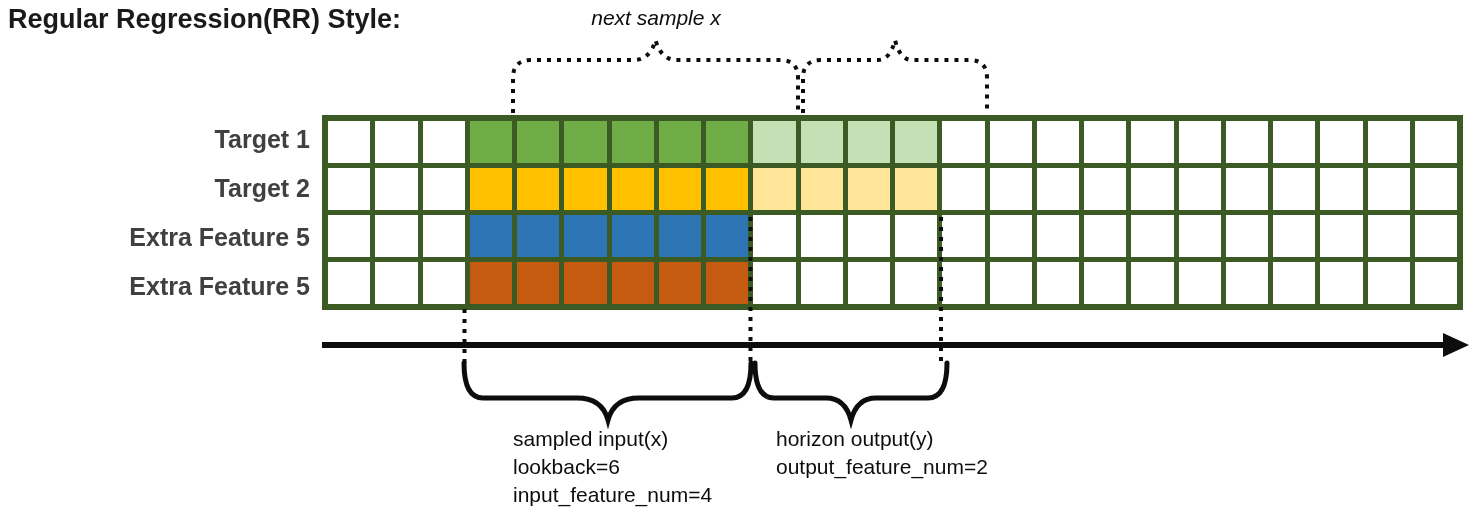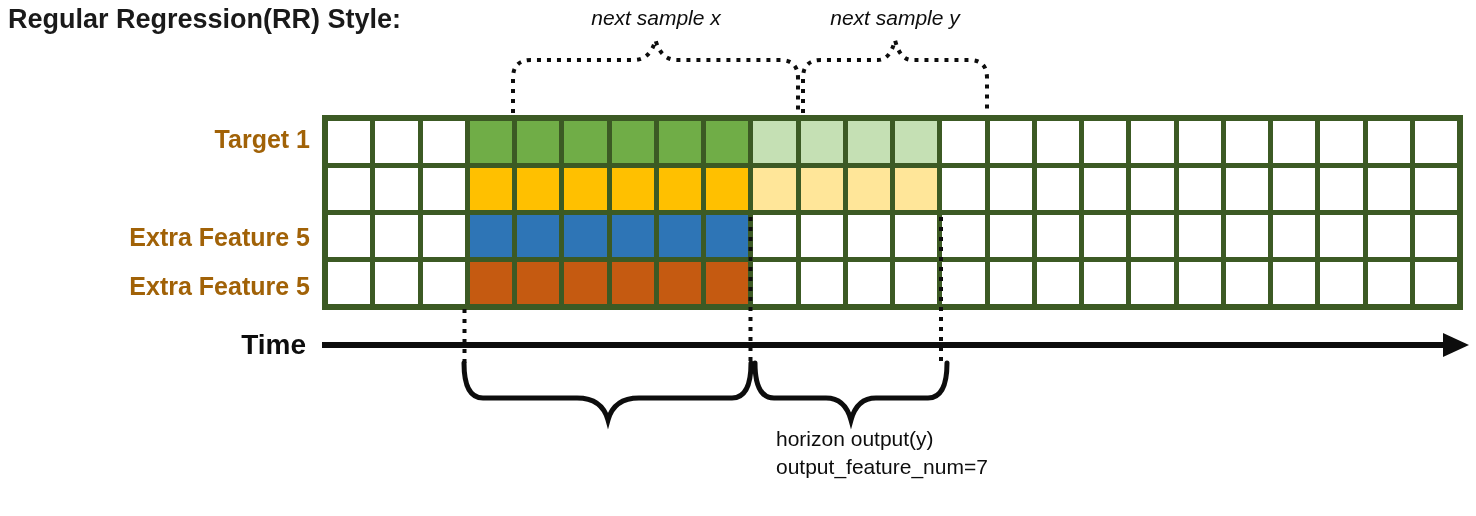--- a/index.html
+++ b/index.html
@@ -33,21 +33,21 @@
     grid-template-columns:repeat(24,1fr);
     grid-template-rows:repeat(4,1fr);
     gap:5px;
     padding:6px;
     background:#3C5A24;
   }
   .cell{background:#ffffff;}
   .row-label{
     left:28px;width:282px;
     text-align:right;
-    font-size:25px;font-weight:bold;color:#a16207;
+    font-size:25px;font-weight:bold;color:#404040;
     line-height:30px;white-space:nowrap;
   }
   #row-label-0{top:124px;}
   #row-label-1{top:173px;}
   #row-label-2{top:222px;}
   #row-label-3{top:271px;}
   #time-label{
     left:150px;top:329px;width:156px;
     text-align:right;
     font-size:28px;font-weight:bold;color:#0d0d0d;
@@ -62,23 +62,23 @@
   #annotation-overlay{left:0;top:0;pointer-events:none;}
 </style>
 </head>
 <body>
 
 <div id="stage">
 
   <div id="next-sample-x-label" class="abs next-sample-label">next sample x</div>
 
   <div id="page-title" class="abs">Regular Regression(RR) Style:</div>
-  <div id="next-sample-y-label" class="abs next-sample-label">next sample y</div>
 
   <div id="row-label-0" class="abs row-label">Target 1</div>
+  <div id="row-label-1" class="abs row-label">Target 2</div>
   <div id="row-label-2" class="abs row-label">Extra Feature 5</div>
   <div id="row-label-3" class="abs row-label">Extra Feature 5</div>
 
   <div id="sample-grid" class="abs" style="background: rgb(60, 90, 36);">
       <div class="cell" style="background: rgb(255, 255, 255);"></div>
       <div class="cell" style="background: rgb(255, 255, 255);"></div>
       <div class="cell" style="background: rgb(255, 255, 255);"></div>
       <div class="cell" style="background: rgb(112, 173, 71);"></div>
       <div class="cell" style="background: rgb(112, 173, 71);"></div>
       <div class="cell" style="background: rgb(112, 173, 71);"></div>
@@ -167,39 +167,43 @@
       <div class="cell" style="background: rgb(255, 255, 255);"></div>
       <div class="cell" style="background: rgb(255, 255, 255);"></div>
       <div class="cell" style="background: rgb(255, 255, 255);"></div>
       <div class="cell" style="background: rgb(255, 255, 255);"></div>
       <div class="cell" style="background: rgb(255, 255, 255);"></div>
       <div class="cell" style="background: rgb(255, 255, 255);"></div>
       <div class="cell" style="background: rgb(255, 255, 255);"></div>
       <div class="cell" style="background: rgb(255, 255, 255);"></div>
     </div>
 
-  <div id="time-label" class="abs">Time</div>
 
   <svg id="annotation-overlay" class="abs" width="1476" height="516" viewBox="0 0 1476 516">
 
     <path d="M513,113 L513,78 Q513,60 531,60 L634,60 Q650,60 655.5,40 Q661,60 677,60 L780,60 Q798,60 798,78 L798,113" fill="none" stroke="#0d0d0d" stroke-width="4" stroke-dasharray="4 6"></path>
 
     <path d="M803,113 L803,78 Q803,60 821,60 L878,60 Q890,60 895,40 Q900,60 912,60 L969,60 Q987,60 987,78 L987,113" fill="none" stroke="#0d0d0d" stroke-width="4" stroke-dasharray="4 6"></path>
 
     <path d="M464.5,309 L464.5,366" fill="none" stroke="#0d0d0d" stroke-width="4" stroke-dasharray="4 6"></path>
     <path d="M750.5,217 L750.5,366" fill="none" stroke="#0d0d0d" stroke-width="4" stroke-dasharray="4 6"></path>
     <path d="M941,217 L941,366" fill="none" stroke="#0d0d0d" stroke-width="4" stroke-dasharray="4 6"></path>
 
     <line x1="322" y1="345" x2="1446" y2="345" stroke="#0d0d0d" stroke-width="6"></line>
     <polygon points="1443,333 1469,345 1443,357" fill="#0d0d0d"></polygon>
 
     <path d="M464,363 Q464,398 483,398 L577,398 Q602,398 608,420 Q614,398 639,398 L732,398 Q751,398 751,363" fill="none" stroke="#0d0d0d" stroke-width="5" stroke-linecap="round"></path>
 
     <path d="M755,363 Q755,398 774,398 L826,398 Q845,398 851,420 Q857,398 876,398 L928,398 Q947,398 947,363" fill="none" stroke="#0d0d0d" stroke-width="5" stroke-linecap="round"></path>
   </svg>
 
+  <div id="input-caption" class="abs brace-caption">
+    <div>sampled input(x)</div>
+    <div>lookback=6</div>
+    <div>input_feature_num=4</div>
+  </div>
 
   <div id="output-caption" class="abs brace-caption">
     <div>horizon output(y)</div>
-    <div>output_feature_num=7</div>
+    <div>output_feature_num=2</div>
   </div>
 
 </div>
 
 </body></html>

